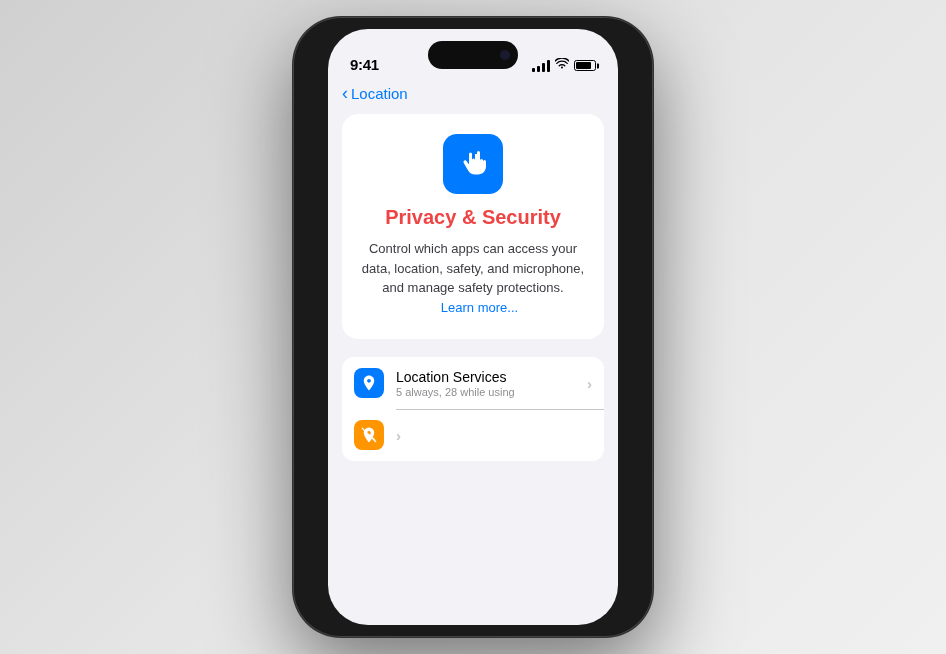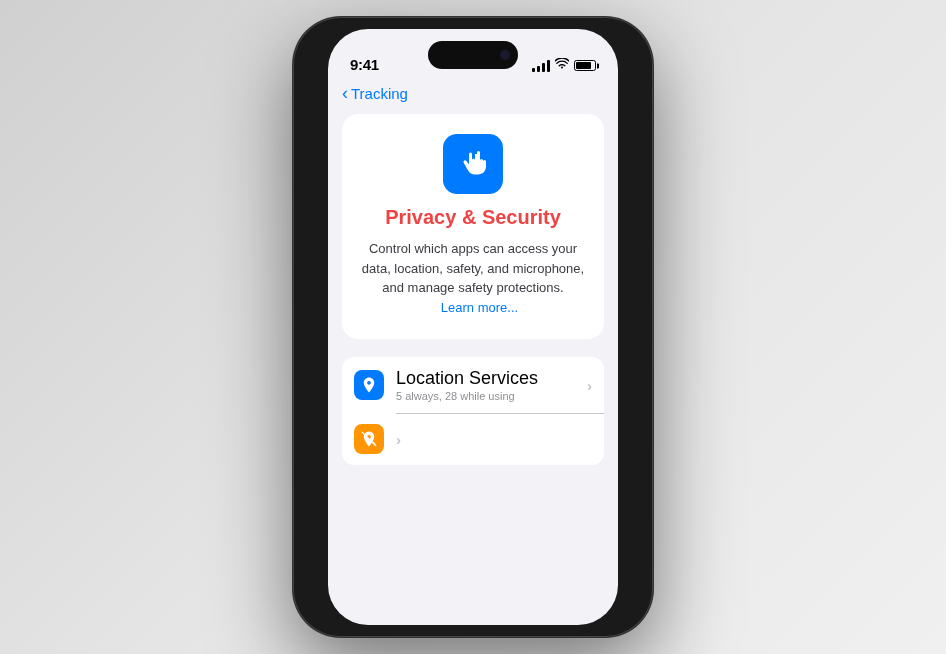--- a/index.html
+++ b/index.html
@@ -297,21 +297,21 @@
       width: 18px;
       height: 18px;
       fill: #fff;
     }
 
     .item-text {
       flex: 1;
     }
 
     .item-title {
-      font-size: 18px;
+      font-size: 14px;
       color: #000;
       font-weight: 400;
     }
 
     .item-subtitle {
       font-size: 11px;
       color: #8e8e93;
       margin-top: 1px;
     }
 
@@ -355,21 +355,21 @@
             </div>
           </div>
         </div>
       </div>
 
       <div class="content">
 
         <div class="nav-bar">
           <div class="back-button">
             <span class="back-chevron">‹</span>
-            <span>Tracking</span>
+            <span>Location</span>
           </div>
         </div>
 
         <div class="info-card">
           <div class="app-icon">
             <svg class="hand-svg" viewBox="0 0 36 36" fill="white">
 
               <path d="M22 8V6.5a1.5 1.5 0 0 1 3 0V14.5a1.5 1.5 0 0 1 3 0v1a1.5 1.5 0 0 1 3 0v5c0 4.4-3.6 8-8 8h-3a8 8 0 0 1-6.9-4l-4.5-7.8a1.7 1.7 0 0 1 2.9-1.7l2.5 3.5V8a1.5 1.5 0 0 1 3 0V14a1.5 1.5 0 0 1 3 0V8z"></path>
             </svg>
           </div>

